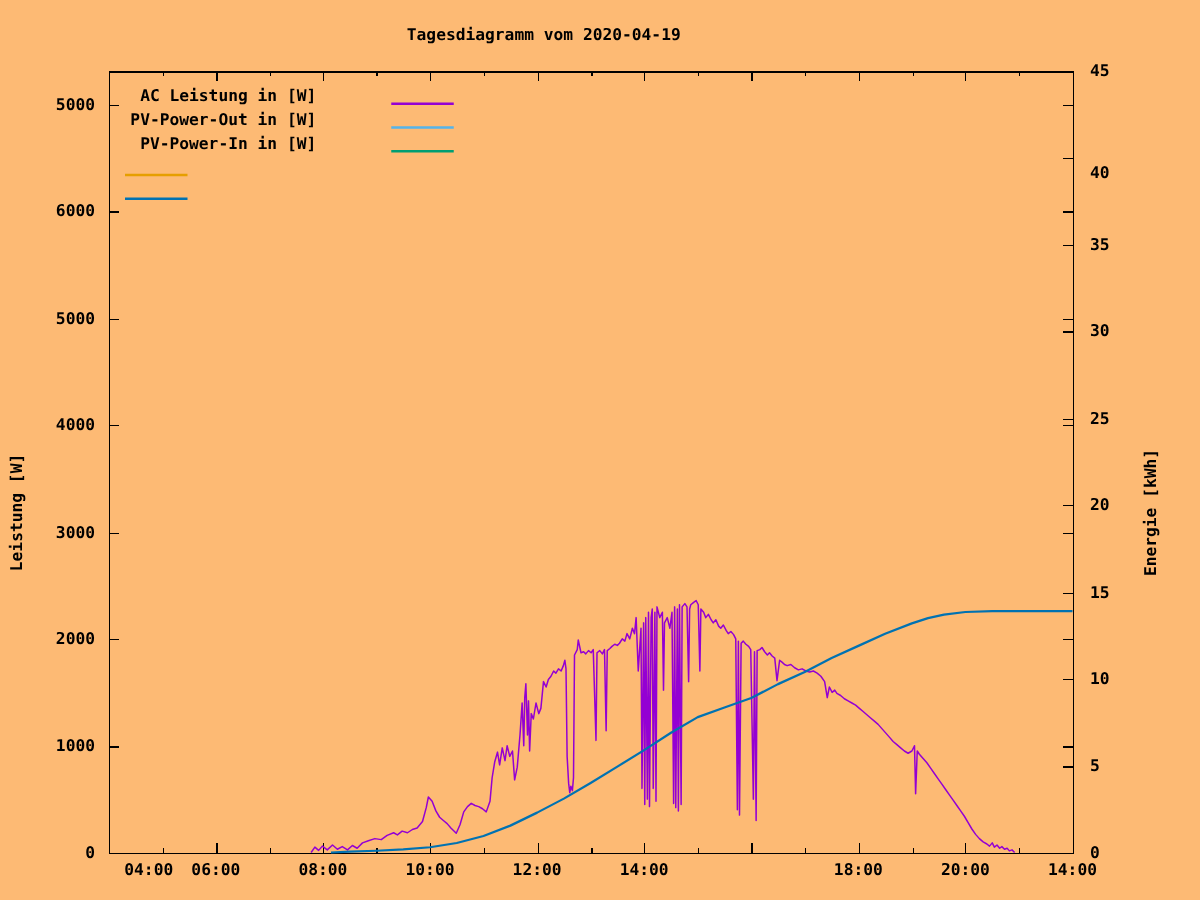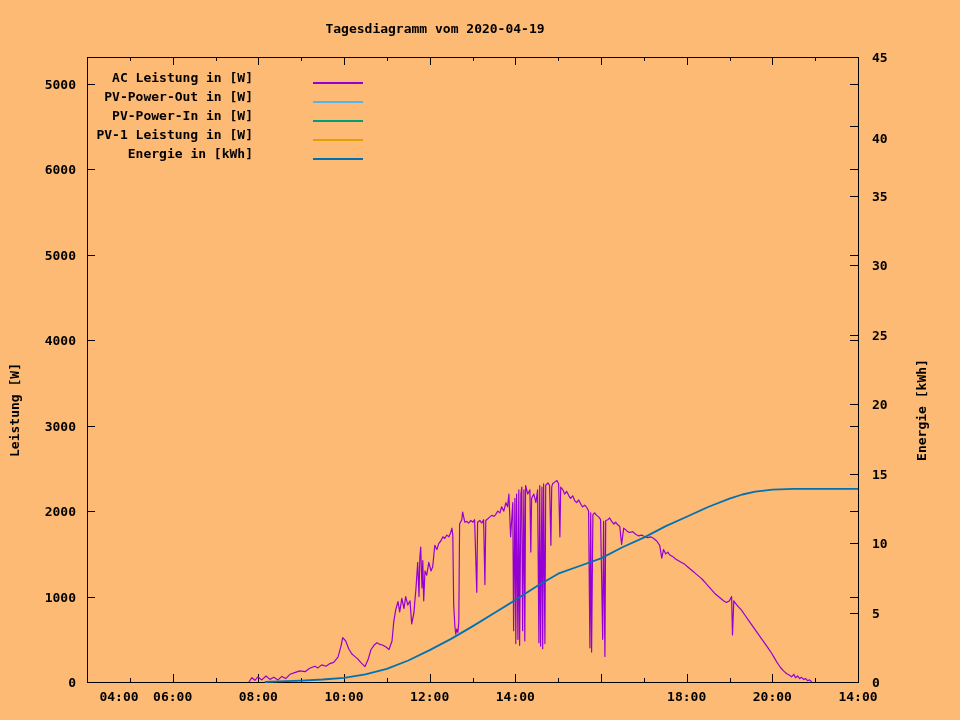--- a/index.html
+++ b/index.html
@@ -104,25 +104,23 @@
       </div>
       <div class="legend-row">
         <span class="legend-label">PV-Power-Out in [W]</span>
         <span class="legend-line" style="background: rgb(86, 180, 233);"></span>
       </div>
       <div class="legend-row">
         <span class="legend-label">PV-Power-In in [W]</span>
         <span class="legend-line" style="background: rgb(0, 158, 115);"></span>
       </div>
       <div class="legend-row">
-        <span class="legend-label">PV-1 Leistung in [W]</span>
         <span class="legend-line" style="background: rgb(230, 159, 0);"></span>
       </div>
       <div class="legend-row">
-        <span class="legend-label">Energie in [kWh]</span>
         <span class="legend-line" style="background: rgb(0, 114, 178);"></span>
       </div>
     </div>
 
   <div id="tick-labels">
       <div class="txt xtick" style="left:87px;top:690px;margin-left:32px;">04:00</div>
       <div class="txt xtick" style="left:172.66666666666669px;top:690px;">06:00</div>
       <div class="txt xtick" style="left:258.33333333333337px;top:690px;">08:00</div>
       <div class="txt xtick" style="left:344px;top:690px;">10:00</div>
       <div class="txt xtick" style="left:429.6666666666667px;top:690px;">12:00</div>

